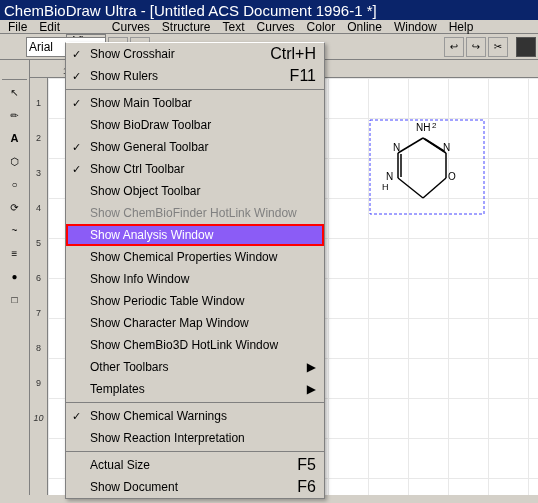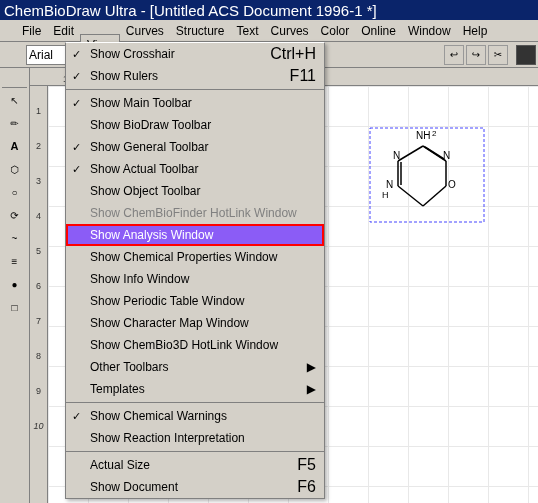--- a/index.html
+++ b/index.html
@@ -20,25 +20,25 @@
       height: 20px;
       display: flex;
       align-items: center;
       padding: 0 4px;
       font-size: 15px;
     }
 
     
     .menu-bar {
       background: #d4d0c8;
-      height: 22px;
+      height: 14px;
       display: flex;
       align-items: center;
       border-bottom: 1px solid #808080;
-      padding: 0 16px;
+      padding: 0 2px;
     }
     .menu-item {
       padding: 2px 6px;
       cursor: pointer;
       font-size: 12px;
       height: 100%;
       display: flex;
       align-items: center;
     }
     .menu-item:hover, .menu-item.active {
@@ -309,21 +309,21 @@
     </div>
     <div class="dropdown-item">
       <span>Show BioDraw Toolbar</span>
     </div>
     <div class="dropdown-item">
       <span class="checkmark">✓</span>
       <span>Show General Toolbar</span>
     </div>
     <div class="dropdown-item">
       <span class="checkmark">✓</span>
-      <span>Show Actual Toolbar</span>
+      <span>Show Ctrl Toolbar</span>
     </div>
     <div class="dropdown-item">
       <span>Show Object Toolbar</span>
     </div>
     <div class="dropdown-item grayed">
       <span>Show ChemBioFinder HotLink Window</span>
     </div>
     <div class="dropdown-item highlighted">
       <span>Show Analysis Window</span>
     </div>

